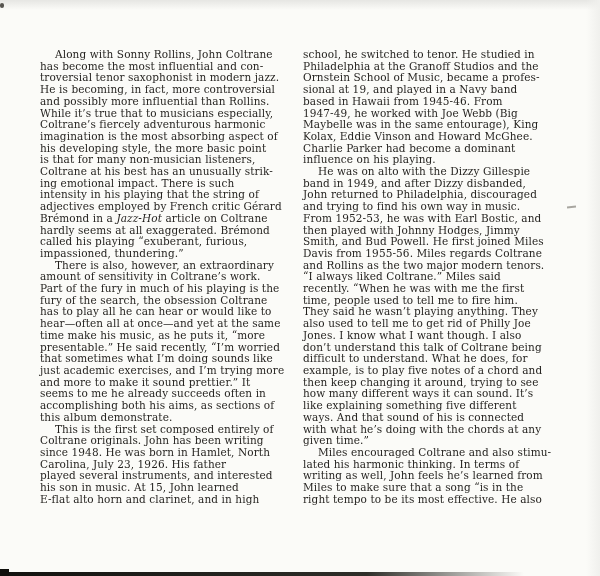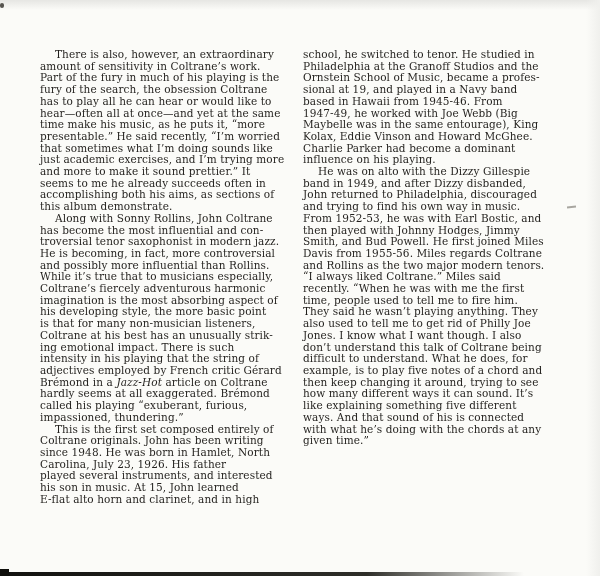--- a/index.html
+++ b/index.html
@@ -51,52 +51,52 @@
 </head>
 <body>
 
 <div class="stage">
 
   <div class="top-band"></div>
   <div class="right-edge-shade"></div>
   <div class="speck-top-left"></div>
 
   <div class="col col-left">
-    <p class="indent">There is also, however, an extraordinary
-amount of sensitivity in Coltrane’s work.
-Part of the fury in much of his playing is the
-fury of the search, the obsession Coltrane
-has to play all he can hear or would like to
-hear—often all at once—and yet at the same
-time make his music, as he puts it, “more
-presentable.” He said recently, “I’m worried
-that sometimes what I’m doing sounds like
-just academic exercises, and I’m trying more
-and more to make it sound prettier.” It
-seems to me he already succeeds often in
-accomplishing both his aims, as sections of
-this album demonstrate.</p>
     <p class="indent"><span>Along with Sonny Rollins, John Coltrane
 has become the most influential and con-
 troversial tenor saxophonist in modern jazz.
 He is becoming, in fact, more controversial
 and possibly more influential than Rollins.
 While it’s true that to musicians especially,
 Coltrane’s fiercely adventurous harmonic
 imagination is the most absorbing aspect of
 his developing style, the more basic point
 is that for many non-musician listeners,
 Coltrane at his best has an unusually strik-
 ing emotional impact. There is such
 intensity in his playing that the string of
 adjectives employed by French critic Gérard
 Brémond in a </span><i>Jazz-Hot</i><span> article on Coltrane
 hardly seems at all exaggerated. Brémond
 called his playing “exuberant, furious,
 impassioned, thundering.”</span></p>
+    <p class="indent">There is also, however, an extraordinary
+amount of sensitivity in Coltrane’s work.
+Part of the fury in much of his playing is the
+fury of the search, the obsession Coltrane
+has to play all he can hear or would like to
+hear—often all at once—and yet at the same
+time make his music, as he puts it, “more
+presentable.” He said recently, “I’m worried
+that sometimes what I’m doing sounds like
+just academic exercises, and I’m trying more
+and more to make it sound prettier.” It
+seems to me he already succeeds often in
+accomplishing both his aims, as sections of
+this album demonstrate.</p>
     <p class="indent">This is the first set composed entirely of
 Coltrane originals. John has been writing
 since 1948. He was born in Hamlet, North
 Carolina, July 23, 1926. His father
 played several instruments, and interested
 his son in music. At 15, John learned
 E-flat alto horn and clarinet, and in high</p>
   </div>
 
   <div class="col col-right">
@@ -127,19 +127,24 @@
 Jones. I know what I want though. I also
 don’t understand this talk of Coltrane being
 difficult to understand. What he does, for
 example, is to play five notes of a chord and
 then keep changing it around, trying to see
 how many different ways it can sound. It’s
 like explaining something five different
 ways. And that sound of his is connected
 with what he’s doing with the chords at any
 given time.”</p>
+    <p class="indent">Miles encouraged Coltrane and also stimu-
+lated his harmonic thinking. In terms of
+writing as well, John feels he’s learned from
+Miles to make sure that a song “is in the
+right tempo to be its most effective. He also</p>
   </div>
 
   <div class="pencil-dash"></div>
   <div class="bottom-bar"></div>
   <div class="bottom-nub"></div>
 
 </div>
 
 </body></html>

